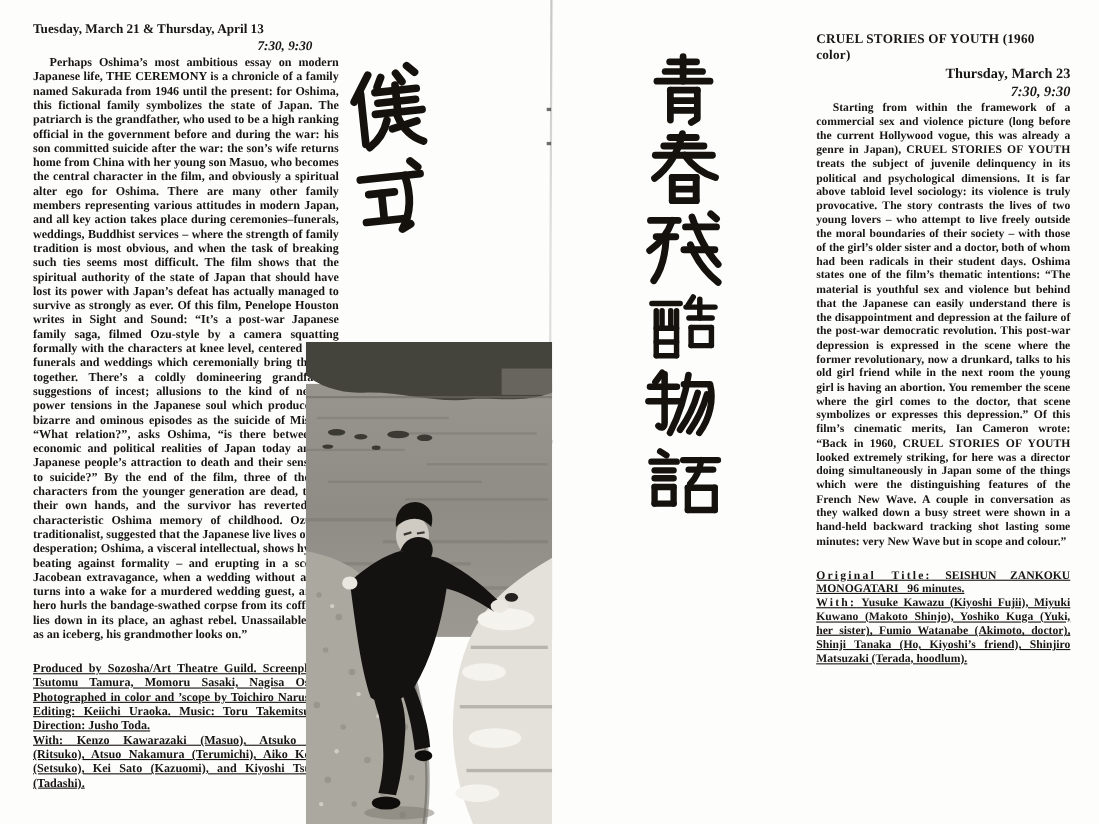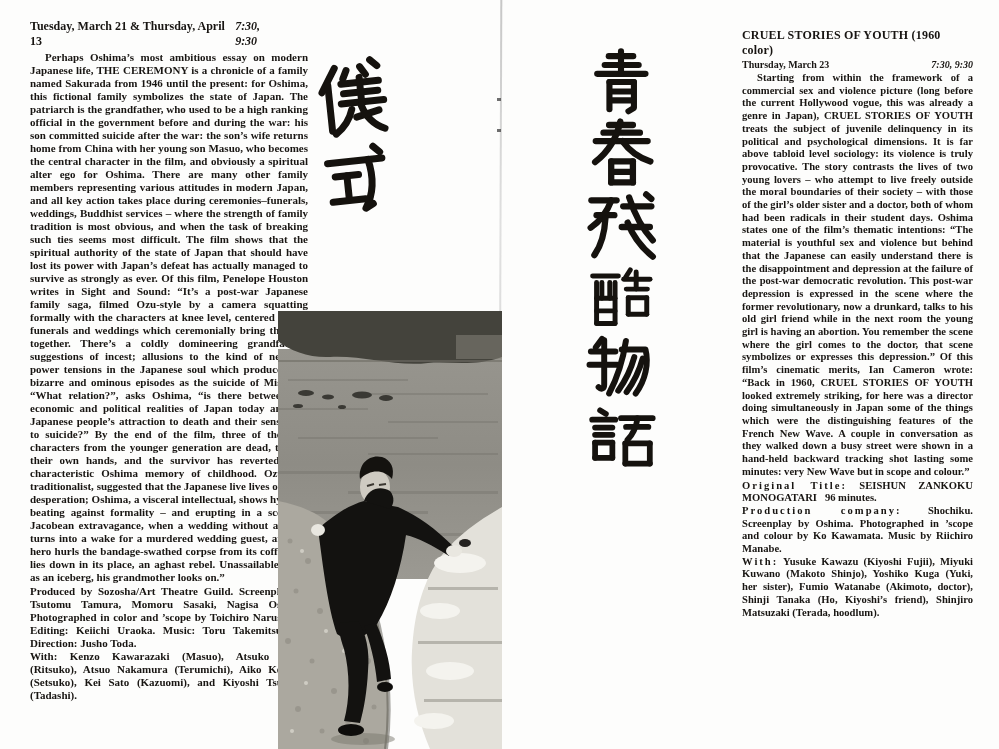--- a/index.html
+++ b/index.html
@@ -4,29 +4,29 @@
 <style>
   html,body{margin:0;padding:0;}
   body{
     width:999px;height:749px;position:relative;overflow:hidden;
     background:#fdfdfc;
     font-family:"Liberation Serif","DejaVu Serif",serif;
     color:#181512;
   }
   .col{position:absolute;}
   .film-title{font-size:12.5px;font-weight:bold;letter-spacing:.2px;margin:0 0 1px 0;}
-  .date-row{display:flex;font-size:12px;font-weight:bold;margin:0 0 2px 0;}
+  .date-row{display:flex;font-size:12px;font-weight:bold;margin:0 0 2px 0;flex-direction:column;}
   .date-row .times{margin-left:auto;font-style:italic;}
   .body-text{
     font-size:11px;line-height:13px;font-weight:bold;
     text-align:justify;margin:0;
   }
   .body-text.first{text-indent:15px;}
   .right-col .body-text{font-size:10.6px;line-height:12.7px;}
-  .credits{margin-top:1px;}
+  .credits{margin-top:18px;text-decoration:underline;}
   .u{text-underline-offset:1.5px;}
   .ls{letter-spacing:2px;}
   .fold-line{
     position:absolute;left:499px;top:0;width:2px;height:749px;
     background:linear-gradient(#9a9a9a,#c8c8c8 30%,#bdbdbd 70%,#a7a7a7);
     opacity:.55;transform:rotate(.2deg);
   }
   .fold-tick{position:absolute;left:497px;width:4px;height:3px;background:#4a4a4a;opacity:.8;}
   .calli{position:absolute;display:flex;flex-direction:column;align-items:center;}
   .calli svg{display:block;}
@@ -270,23 +270,22 @@
       <path d="M56,52 H90"></path>
         <path d="M56,52 V80"></path>
         <path d="M90,52 V80"></path>
         <path d="M56,80 H90"></path>
     </g>
   </svg>
 </div>
 
 <div class="col right-col" style="left:742px;top:28px;width:231px;">
   <h1 class="film-title" style="font-size:12px;">CRUEL STORIES OF YOUTH (1960 color)</h1>
-  <div class="date-row" style="font-size:10px;">
+  <div class="date-row" style="font-size:13px;text-align:right;">
     <span>Thursday, March 23</span>
     <span class="times">7:30, 9:30</span>
   </div>
   <p class="body-text first"><span>Starting from within the framework of a commercial </span><span class="u">sex and violence</span><span> picture (long before the current Hollywood vogue, this was already a </span><span class="u">genre</span><span> in Japan), CRUEL STORIES OF YOUTH treats the subject of juvenile delinquency in its political and psychological dimensions. It is far above tabloid level sociology: its violence is truly provocative. The story contrasts the lives of two young lovers – who attempt to live freely outside the moral boundaries of their society – with those of the girl’s older sister and a doctor, both of whom had been radicals in their student days. Oshima states one of the film’s thematic intentions: “The material </span><span class="u">is</span><span> youthful sex and violence but behind that the Japanese can easily understand there is the disappointment and depression at the failure of the post-war democratic revolution. This post-war depression is expressed in the scene where the former revolutionary, now a drunkard, talks to his old girl friend while in the next room the young girl is having an abortion. You remember the scene where the girl comes to the doctor, that scene symbolizes or expresses this depression.” Of this film’s cinematic merits, Ian Cameron wrote: “Back in 1960, CRUEL STORIES OF YOUTH looked extremely striking, for here was a director doing simultaneously in Japan some of the things which were the distinguishing features of the French New Wave. A couple in conversation as they walked down a busy street were shown in a hand-held backward tracking shot lasting some minutes: very New Wave but in scope and colour.”</span></p>
   <div class="credits">
     <p class="body-text"><span class="ls">Original Title:</span><span> SEISHUN ZANKOKU MONOGATARI  96 minutes.</span></p>
-    <p class="body-text"><span class="ls">Production company:</span><span> Shochiku. Screenplay by Oshima. Photographed in ’scope and colour by Ko Kawamata. Music by Riichiro Manabe.</span></p>
     <p class="body-text"><span class="ls">With:</span><span> Yusuke Kawazu (Kiyoshi Fujii), Miyuki Kuwano (Makoto Shinjo), Yoshiko Kuga (Yuki, her sister), Fumio Watanabe (Akimoto, doctor), Shinji Tanaka (Ho, Kiyoshi’s friend), Shinjiro Matsuzaki (Terada, hoodlum).</span></p>
   </div>
 </div>
 
 </body></html>

